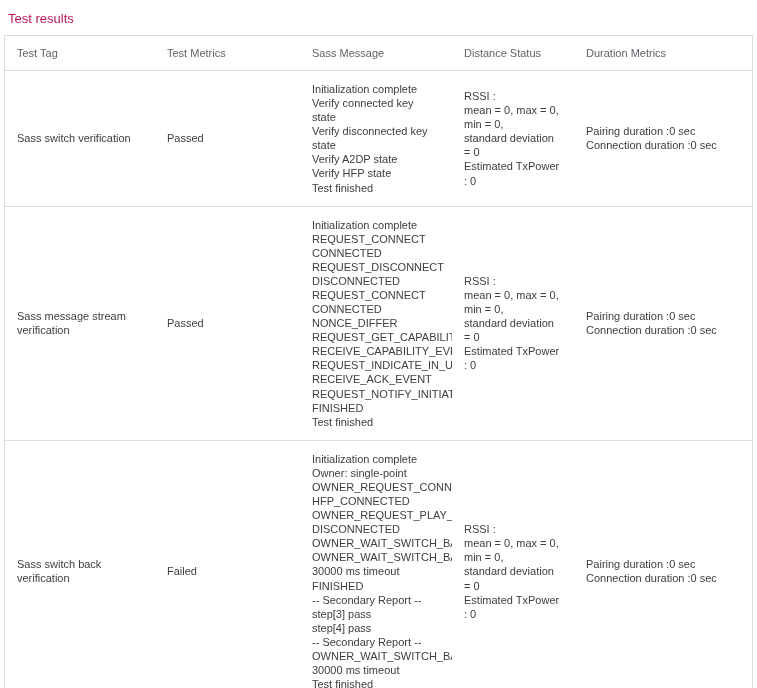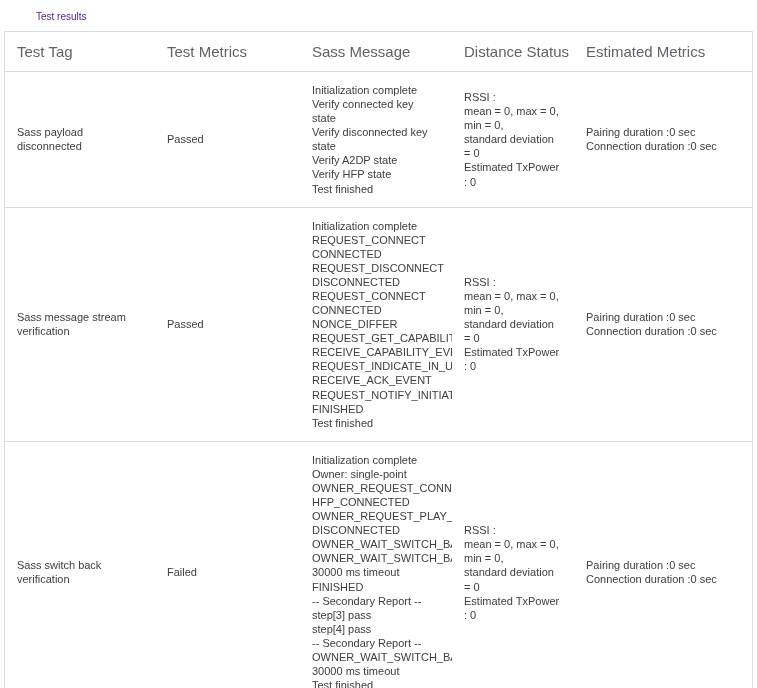--- a/index.html
+++ b/index.html
@@ -6,39 +6,38 @@
   html, body { margin: 0; padding: 0; }
   body {
     width: 757px;
     height: 688px;
     background: #ffffff;
     font-family: "Liberation Sans", sans-serif;
     color: #202124;
     overflow: hidden;
   }
   .page-title {
-    font-size: 10px;
-    color: #4c1d95;
+    font-size: 13px;
+    color: #be185d;
     padding: 11px 8px 9px 8px;
-    margin-left: 28px;
   }
   .table-wrap {
     margin: 0 4px;
     border: 1px solid #dadce0;
     background: #fff;
   }
   table.results {
     width: 100%;
     border-collapse: collapse;
     table-layout: fixed;
   }
   table.results th {
     text-align: left;
     font-weight: 400;
-    font-size: 15px;
+    font-size: 11px;
     color: #5f6368;
     padding: 11px 12px;
     border-bottom: 1px solid #dadce0;
     white-space: nowrap;
     overflow: hidden;
   }
   table.results td {
     font-size: 11px;
     line-height: 1.28;
     color: #3c4043;
@@ -68,26 +67,26 @@
       <col class="col-message">
       <col class="col-distance">
       <col class="col-duration">
     </colgroup>
     <thead>
       <tr>
         <th>Test Tag</th>
         <th>Test Metrics</th>
         <th>Sass Message</th>
         <th>Distance Status</th>
-        <th>Estimated Metrics</th>
+        <th>Duration Metrics</th>
       </tr>
     </thead>
     <tbody>
       <tr>
-        <td class="cell-tag">Sass payload disconnected</td>
+        <td class="cell-tag">Sass switch verification</td>
         <td class="cell-status">Passed</td>
         <td class="cell-message">Initialization complete
 Verify connected key state
 Verify disconnected key
 state
 Verify A2DP state
 Verify HFP state
 Test finished</td>
         <td class="cell-distance">RSSI :
 mean = 0, max = 0, min = 0,

